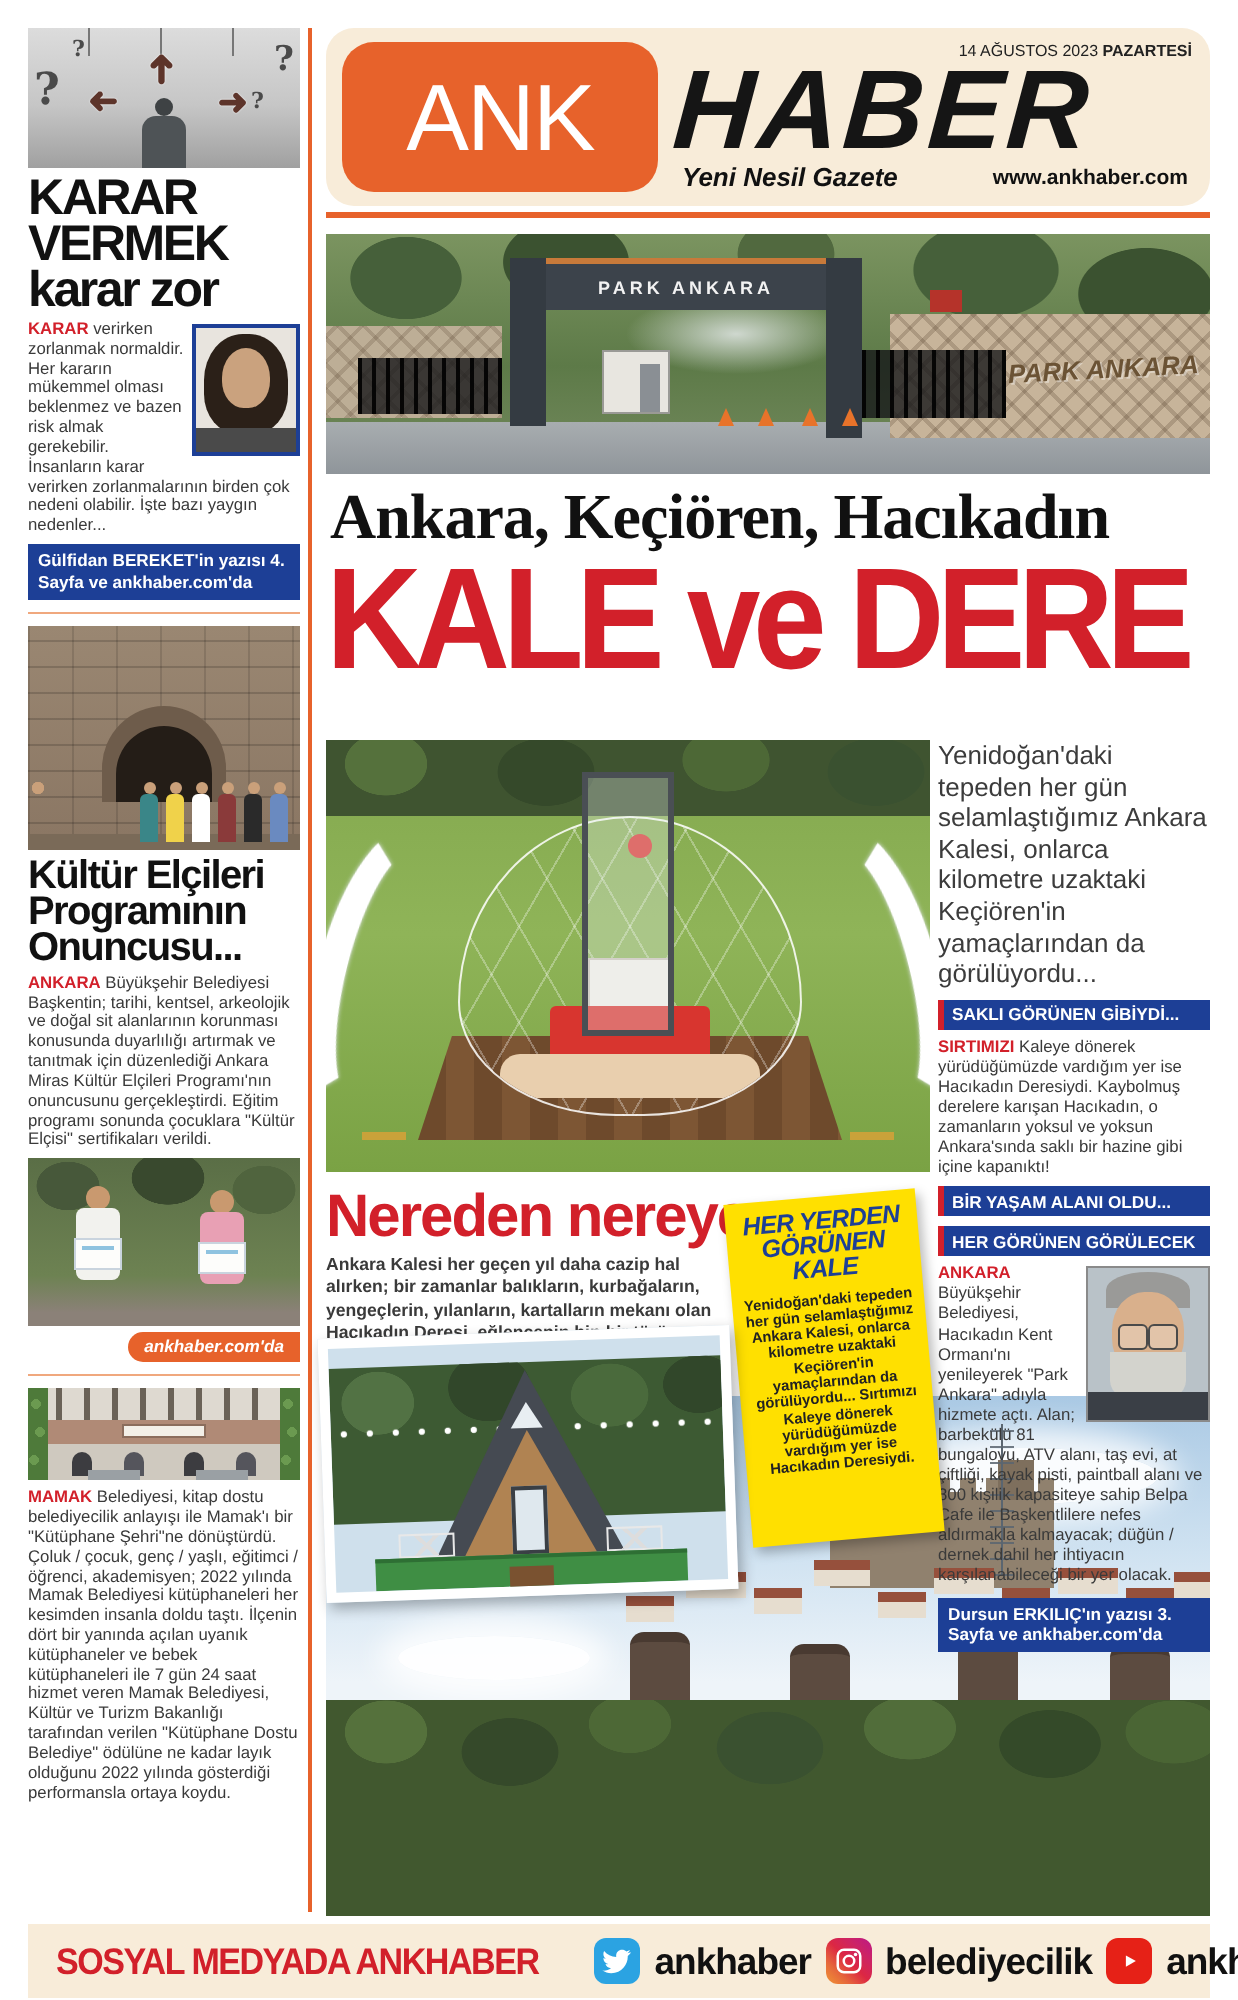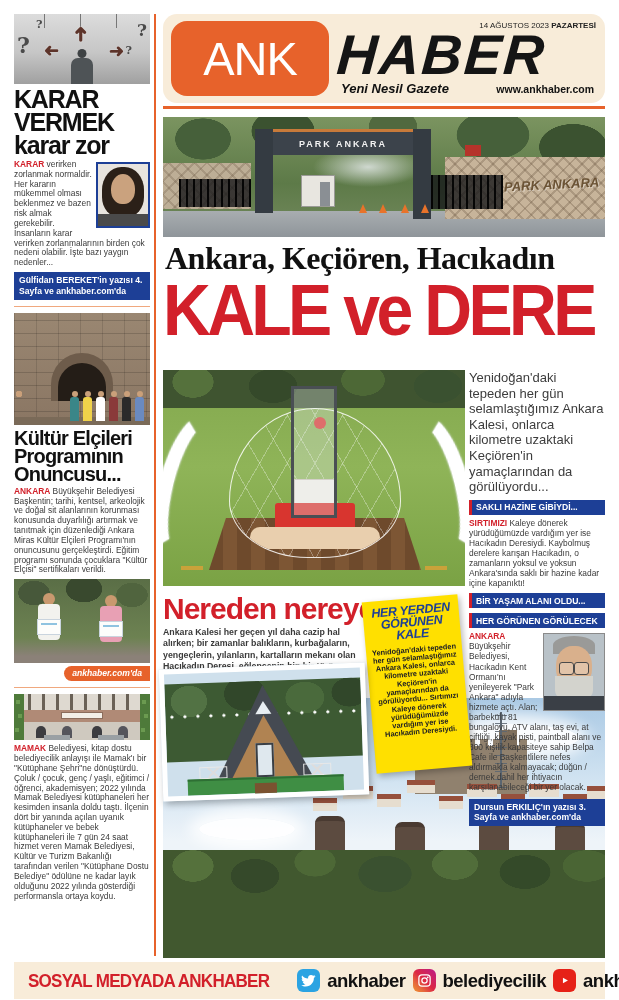--- a/index.html
+++ b/index.html
@@ -398,23 +398,23 @@
         <span class="fireplace"></span>
         <span class="table-r"></span>
         <span class="cushions"></span>
       </span>
       <span class="doorframe"></span>
     </div>
 
     <div class="right-col">
       <div class="intro">Yenidoğan'daki tepeden her gün selamlaştığımız Ankara Kalesi, onlarca kilometre uzaktaki Keçiören'in yamaçlarından da görülüyordu...</div>
 
-      <div class="sec-bar">SAKLI HAZİNE GİBİYDİ...</div>
+      <div class="sec-bar">SAKLI GÖRÜNEN GİBİYDİ...</div>
       <div class="sec-body">
-        <span class="lead-red">SIRTIMIZI</span><span> Kaleye dönerek yürüdüğümüzde vardığım yer ise Hacıkadın Deresiydi. Kaybolmuş derelere karışan Hacıkadın, o zamanların yoksul ve yoksun Ankara'sında saklı bir hazine kadar içine kapanıktı!</span>
+        <span class="lead-red">SIRTIMIZI</span><span> Kaleye dönerek yürüdüğümüzde vardığım yer ise Hacıkadın Deresiydi. Kaybolmuş derelere karışan Hacıkadın, o zamanların yoksul ve yoksun Ankara'sında saklı bir hazine gibi içine kapanıktı!</span>
       </div>
 
       <div class="sec-bar">BİR YAŞAM ALANI OLDU...</div>
 
       <div class="sec-bar">HER GÖRÜNEN GÖRÜLECEK</div>
       <div class="sec-body">
         <span class="dursun">
           <span class="d-hair"></span>
           <span class="d-face"></span>
           <span class="d-glasses"></span>

